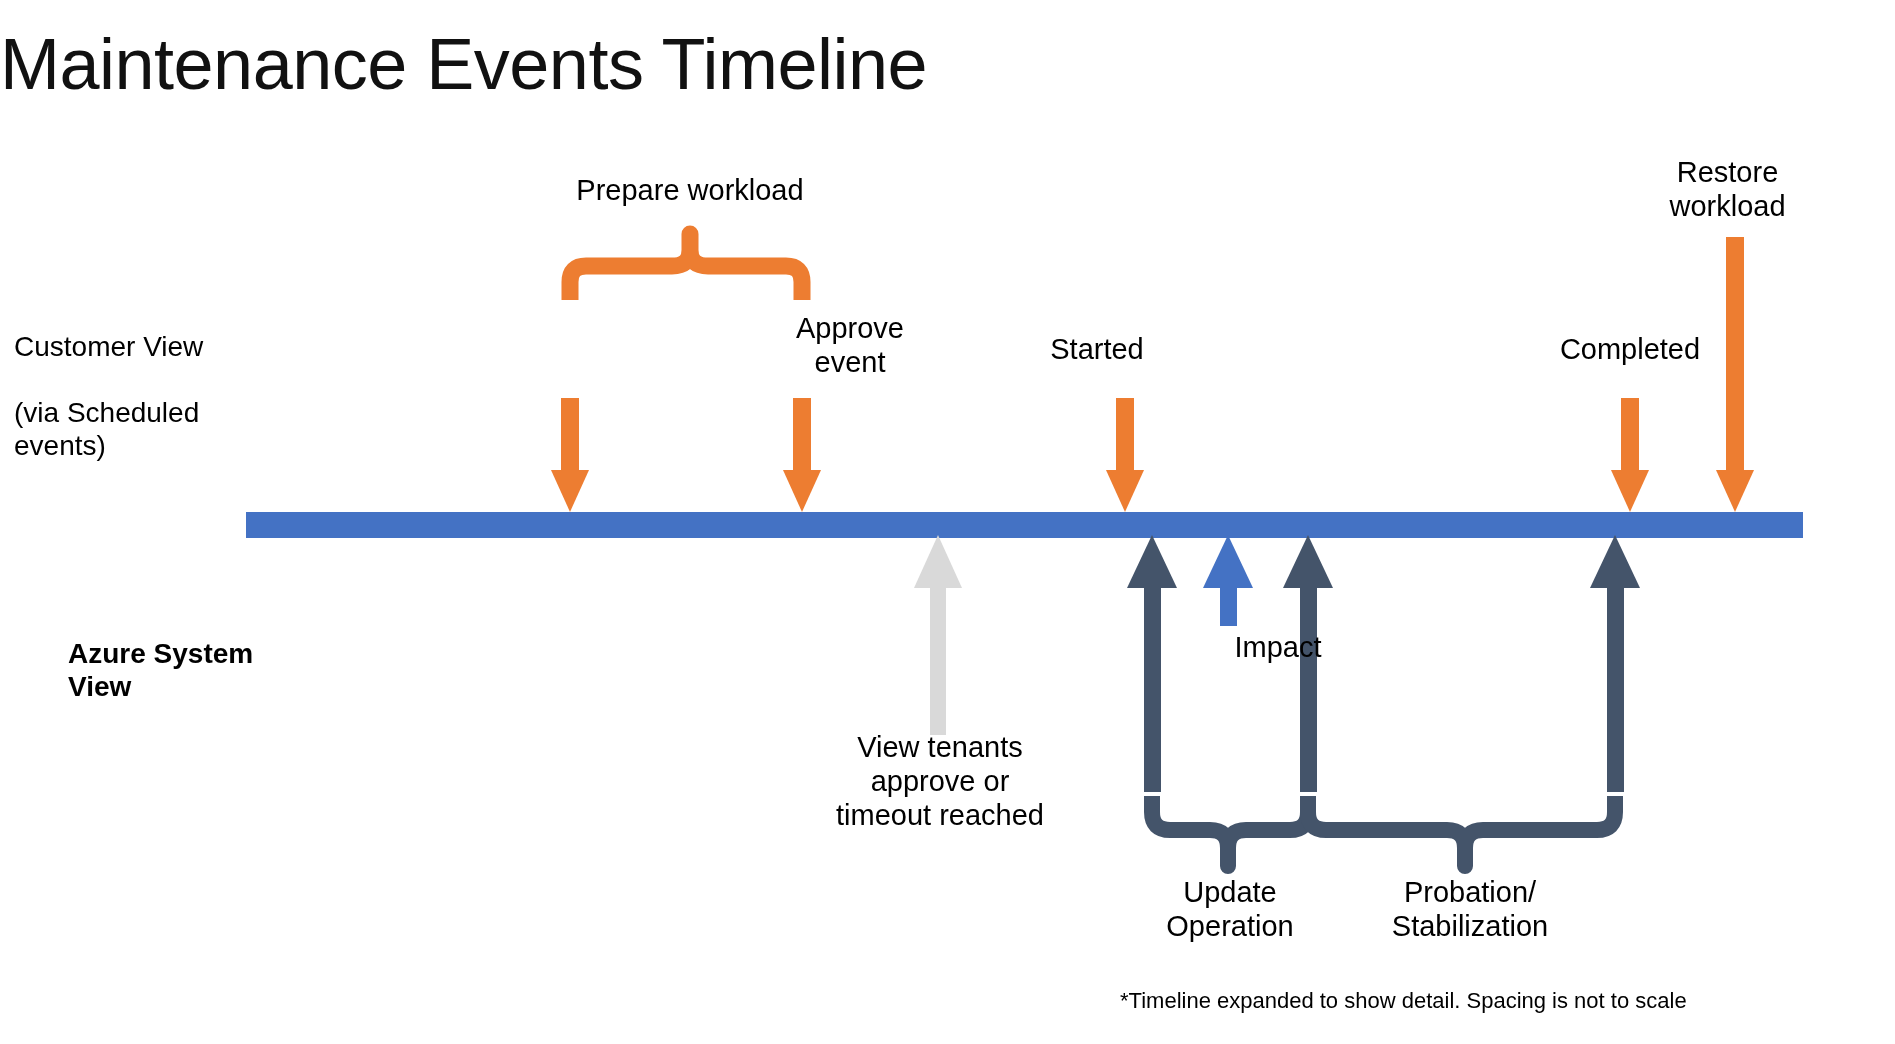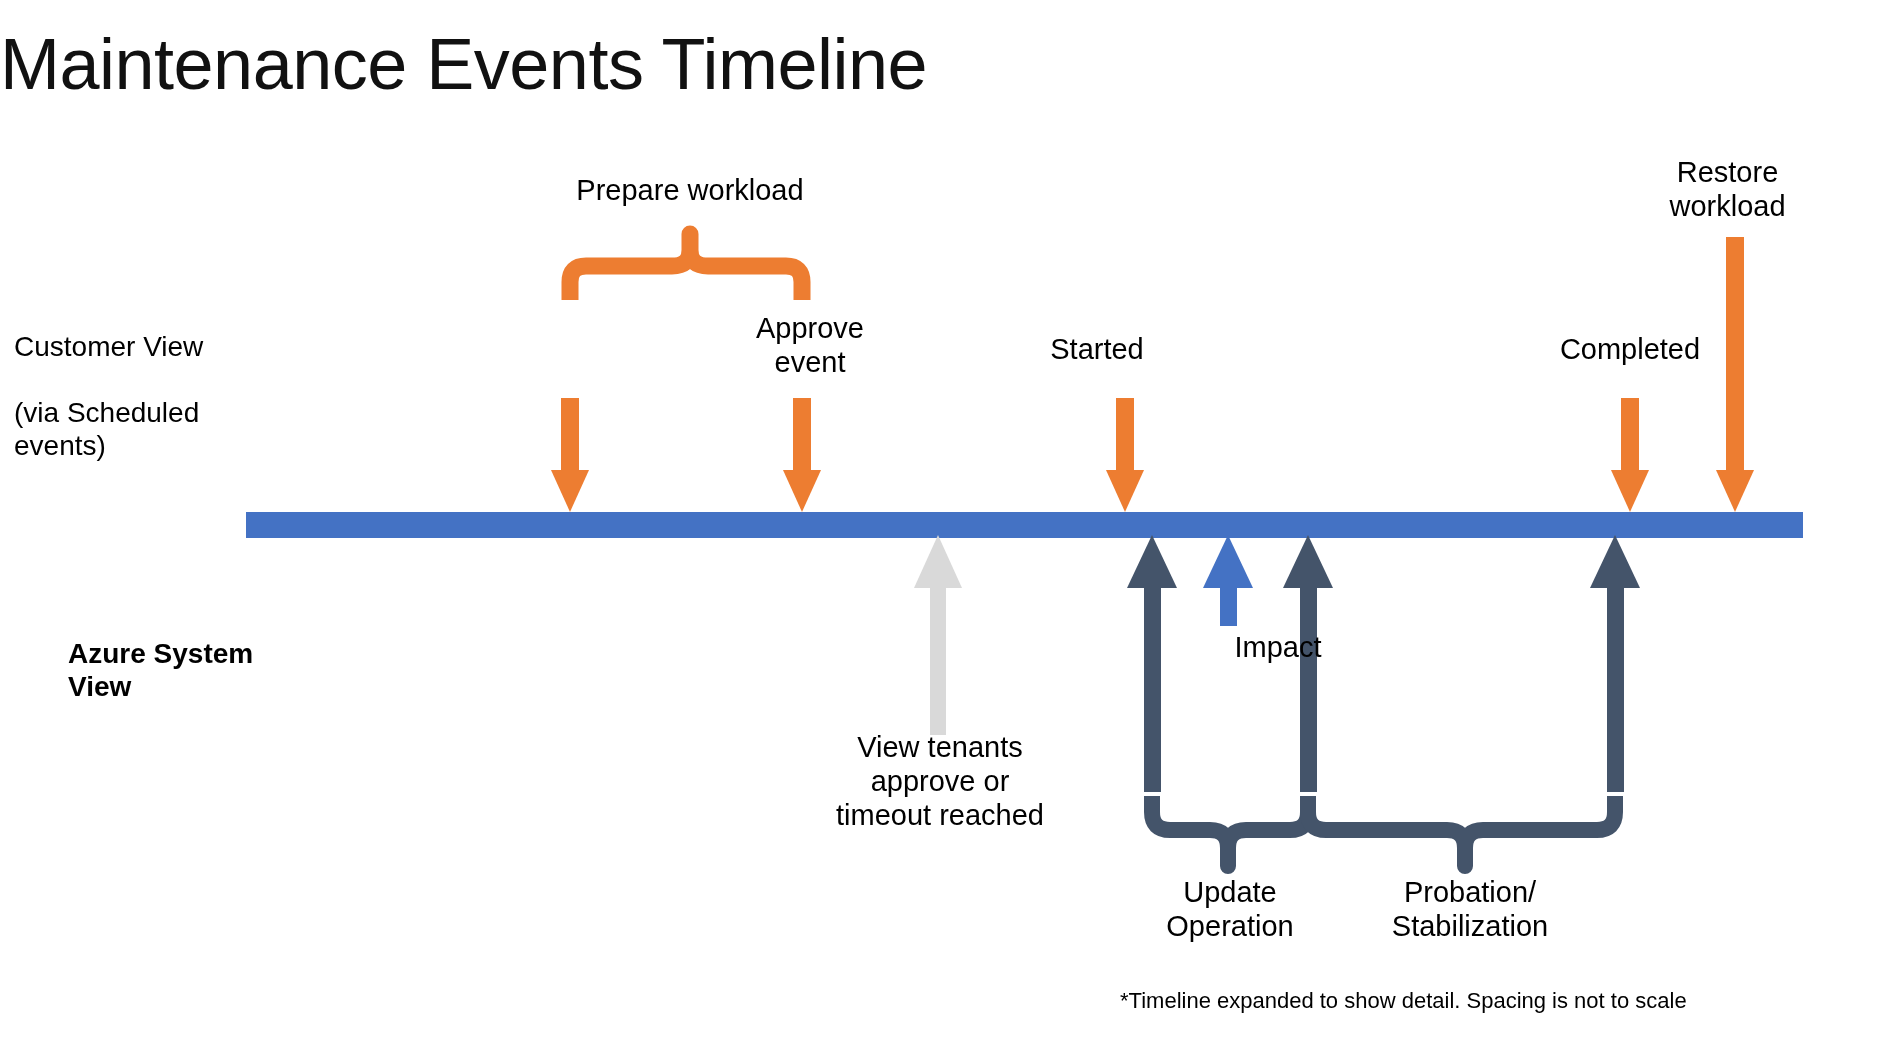--- a/index.html
+++ b/index.html
@@ -61,21 +61,21 @@
     font-weight: 700;
     margin-left: 44px;
   }
   
   .event-label {
     font-size: 29px;
     text-align: center;
   }
   #label-prepare-workload { left: 490px; top: 173px;  width: 400px; }
   #label-scheduled        { left: 430px; top: 332px;  width: 280px; }
-  #label-approve-event    { left: 700px; top: 311px;  width: 220px; }
+  #label-approve-event    { left: 740px; top: 311px;  width: 220px; }
   #label-started          { left: 977px; top: 332px; width: 240px; }
   #label-completed        { left: 1510px; top: 332px; width: 240px; }
   #label-restore-workload { left: 1625px; top: 155px; width: 205px; }
   #label-impact           { left: 1188px; top: 630px; width: 180px; }
   #label-other-tenants    { left: 770px;  top: 730px; width: 340px; }
   #label-update-operation { left: 1110px; top: 875px; width: 240px; }
   #label-probation        { left: 1330px; top: 875px; width: 280px; }
   #footnote {
     left: 1120px;
     top: 988px;

